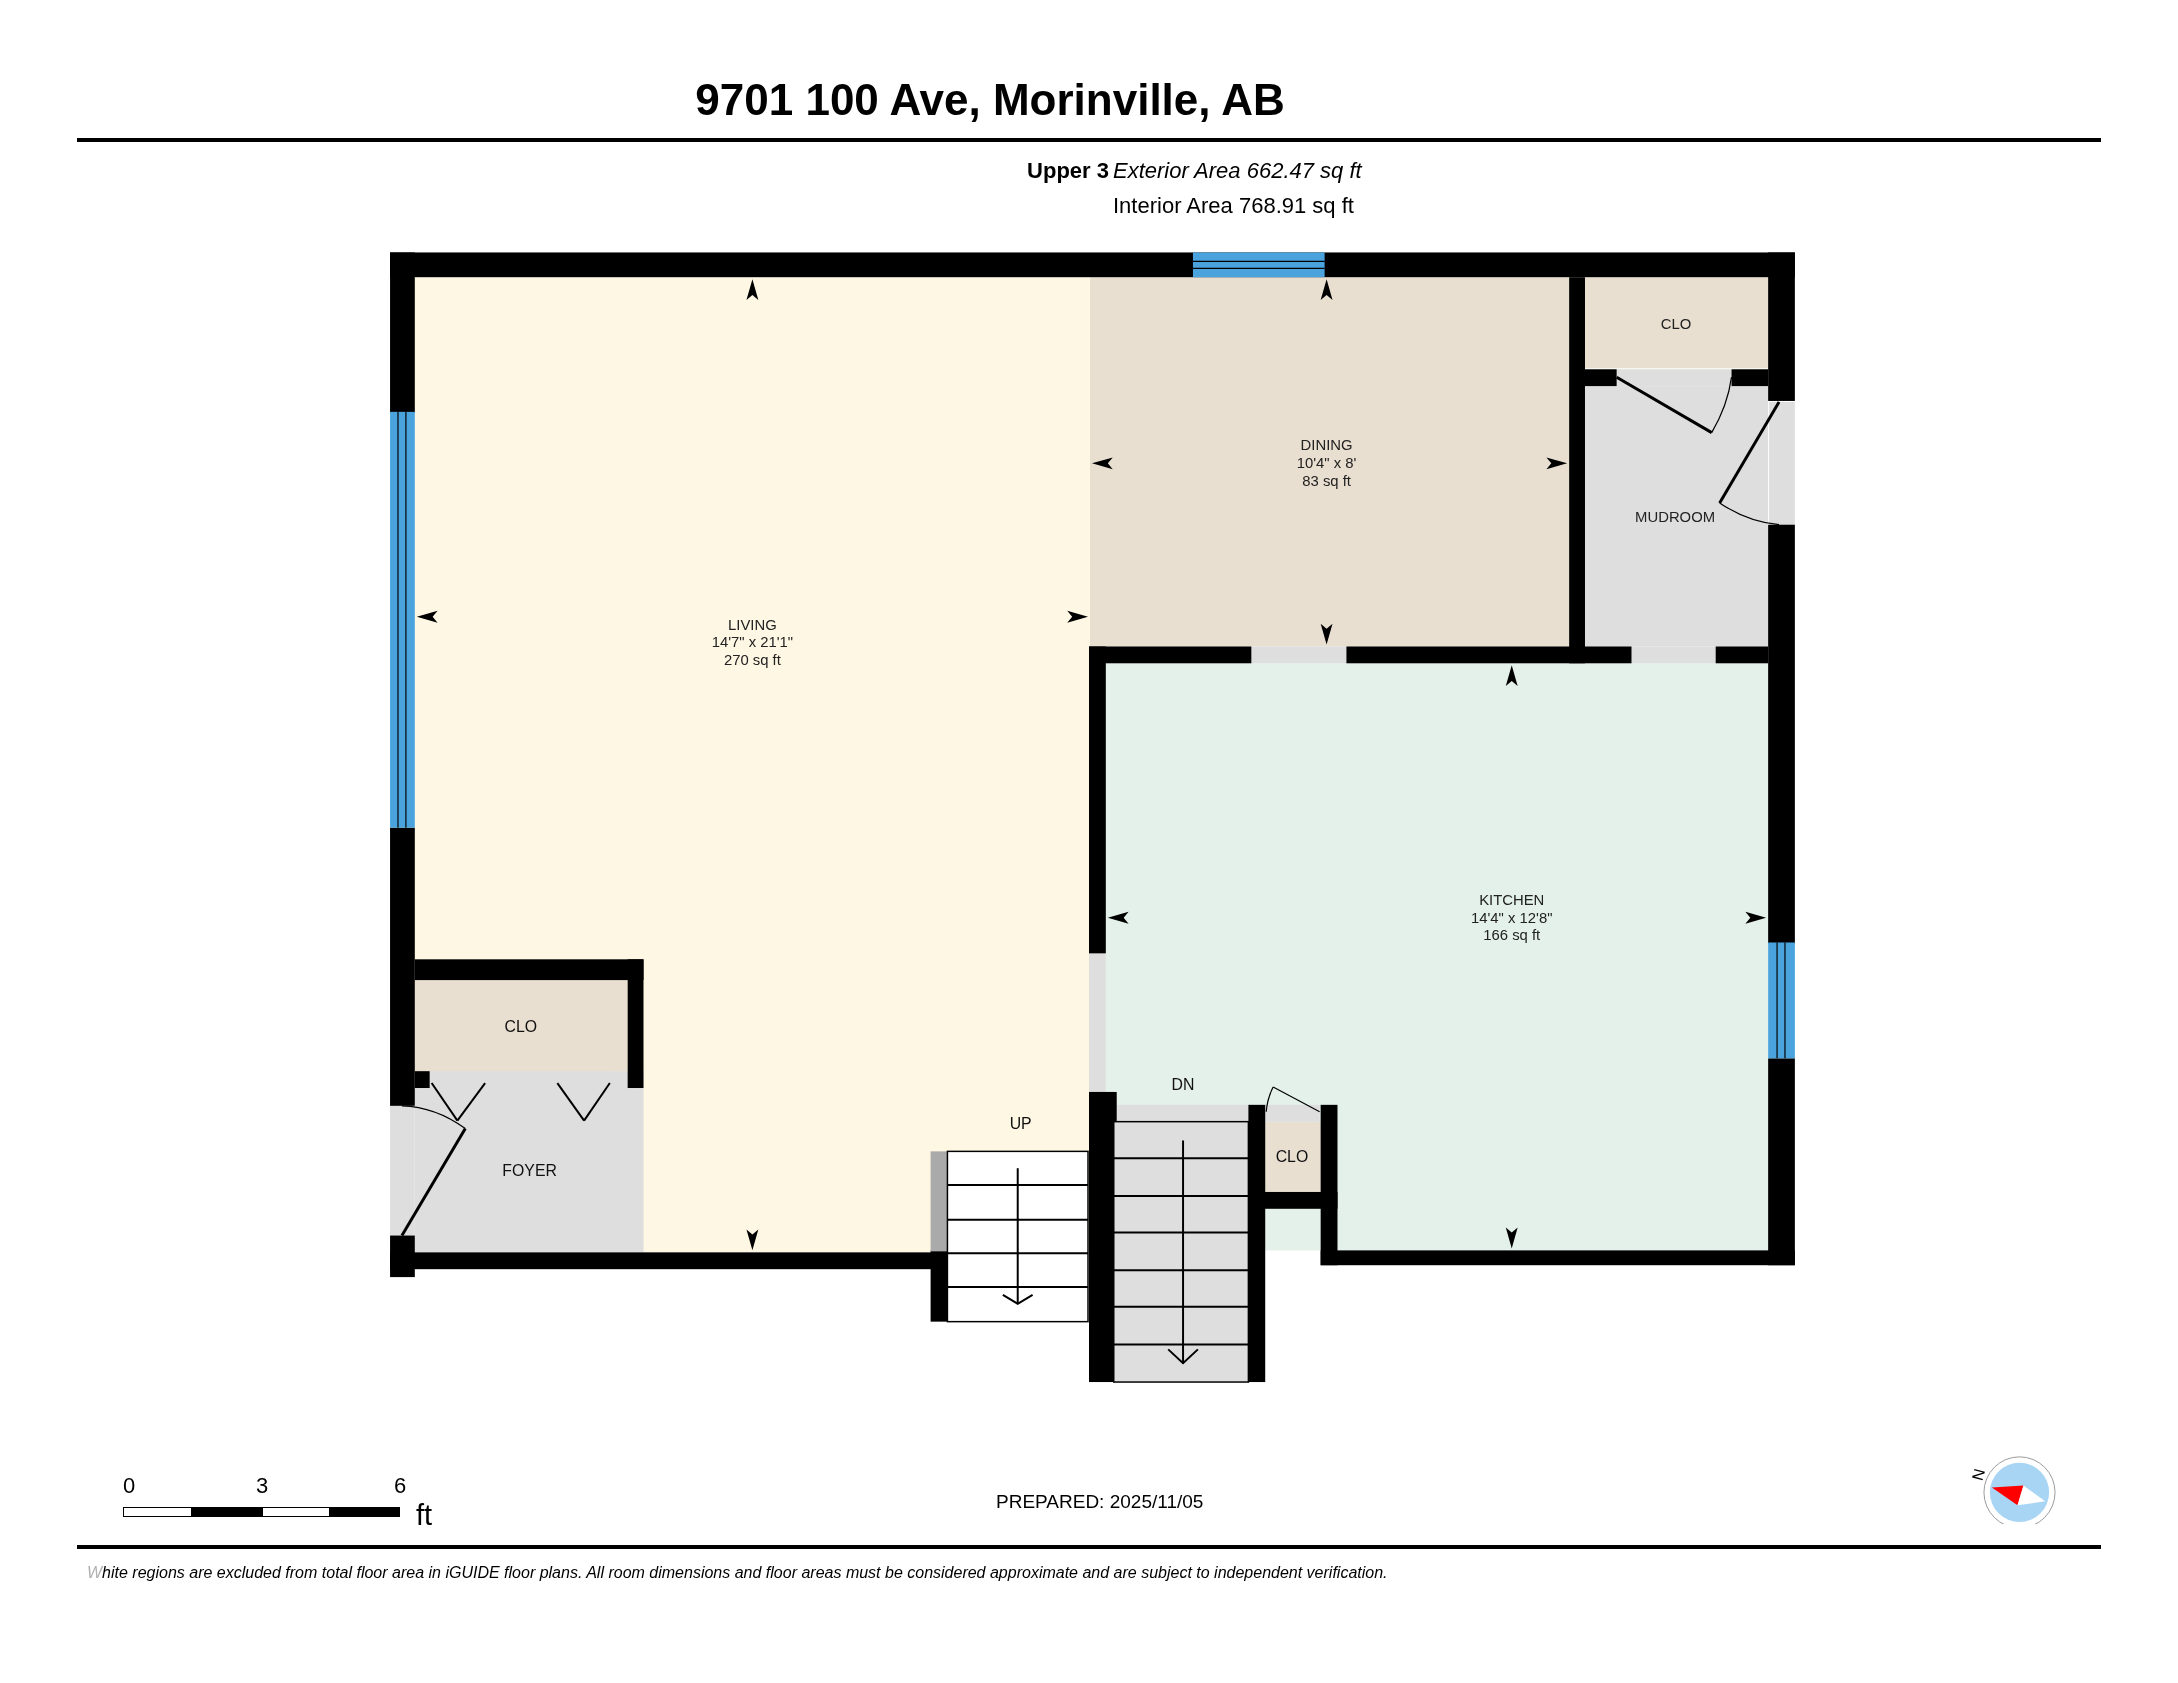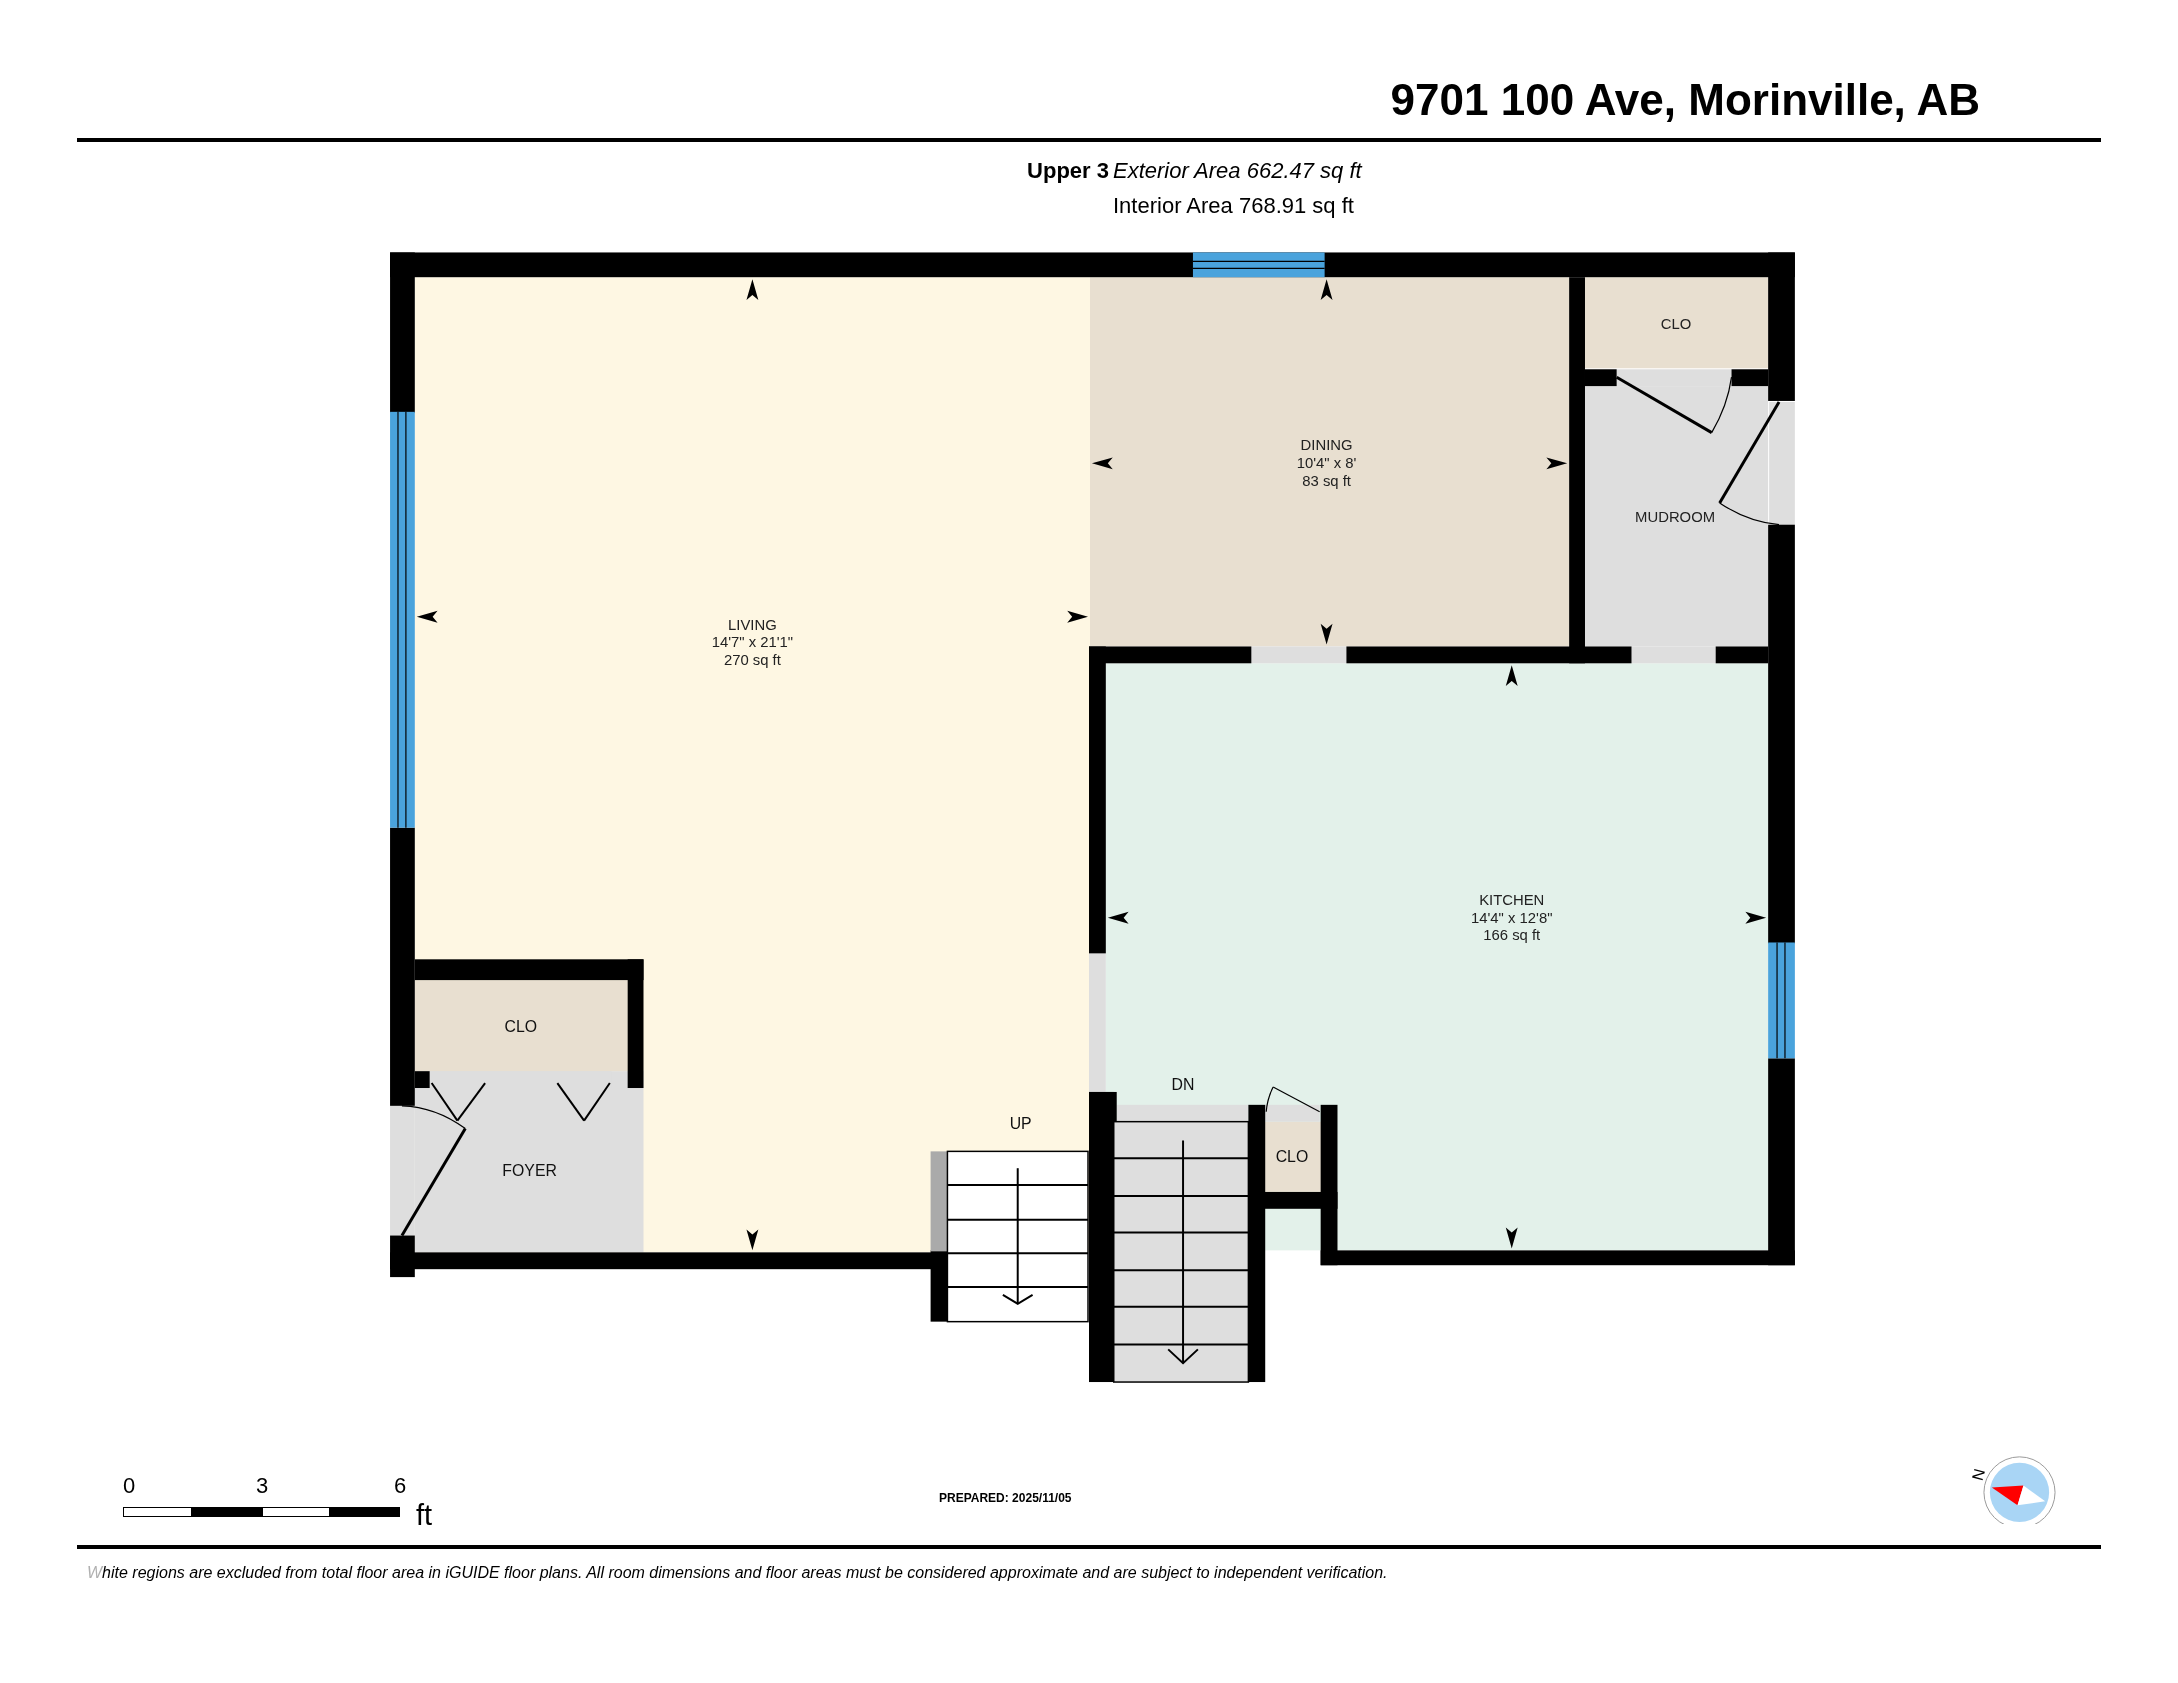--- a/index.html
+++ b/index.html
@@ -1,30 +1,30 @@
 <!DOCTYPE html>
 <html><head>
 <meta charset="utf-8">
 <style>
   html, body { margin:0; padding:0; background:#ffffff; }
   body { width:2178px; height:1683px; position:relative; overflow:hidden; font-family:"Liberation Sans", sans-serif; color:#000; }
-  .title { position:absolute; left:0; width:1980px; top:75px; text-align:right; font-size:44px; font-weight:bold; letter-spacing:0px; }
+  .title { position:absolute; left:0; width:1980px; top:75px; text-align:center; font-size:44px; font-weight:bold; letter-spacing:0px; }
   .rule { position:absolute; left:77px; width:2024px; height:4px; background:#000; }
   .area-block { position:absolute; left:990px; top:153px; font-size:22px; line-height:35px; }
   .area-block .floor { position:absolute; left:20px; top:0; font-weight:bold; width:99px; text-align:right; }
   .area-block .ext { position:absolute; left:123px; top:0; white-space:nowrap;font-style:italic; }
   .area-block .int { position:absolute; left:123px; top:35px; white-space:nowrap; }
   svg.plan { position:absolute; left:0; top:0; }
   .room-label { font-family:"Liberation Sans", sans-serif; font-size:15px; fill:#222; text-anchor:middle; }
   .small-label { font-family:"Liberation Sans", sans-serif; font-size:16px; fill:#111; text-anchor:middle; }
   .scale { position:absolute; left:123px; top:1473px; }
   .scale .tick { position:absolute; font-size:22px; top:0; }
   .scale .bar { position:absolute; top:34px; height:10px; border:1px solid #000; box-sizing:border-box; }
   .scale .unit { position:absolute; font-size:29px; left:293px; top:26px; }
-  .prepared { position:absolute; left:939px; top:1491px; font-size:12px;font-weight:bold; }
+  .prepared { position:absolute; left:996px; top:1491px; font-size:19px; }
   .disclaimer { position:absolute; left:87px; top:1564px; font-size:16px; white-space:nowrap;font-style:italic; }
   .disclaimer .first { color:#b0b0b0; }
   .compass { position:absolute; left:1970px; top:1445px; }
 </style>
 </head>
 <body>
 
 <div class="title">9701 100 Ave, Morinville, AB</div>
 <div class="rule" style="top:138px;"></div>
 

